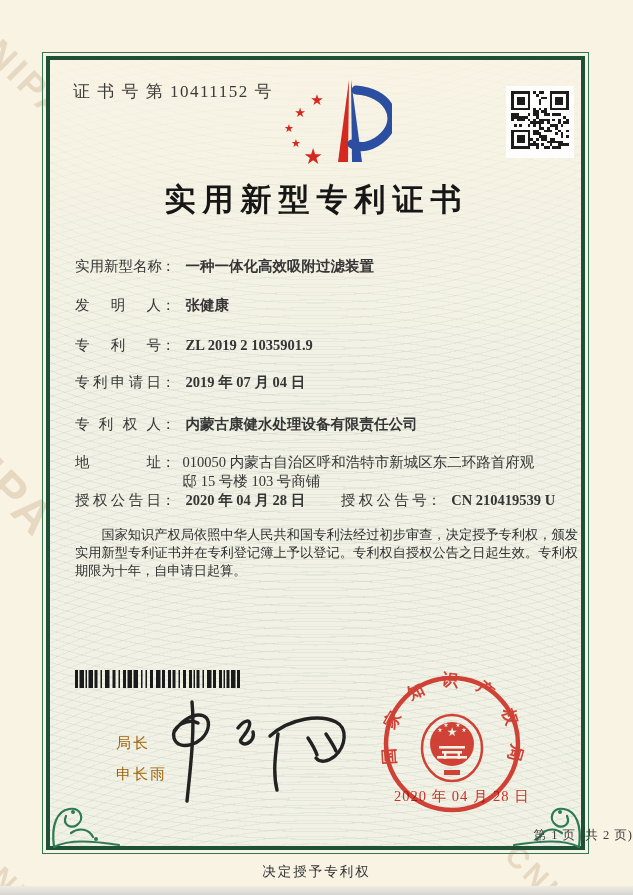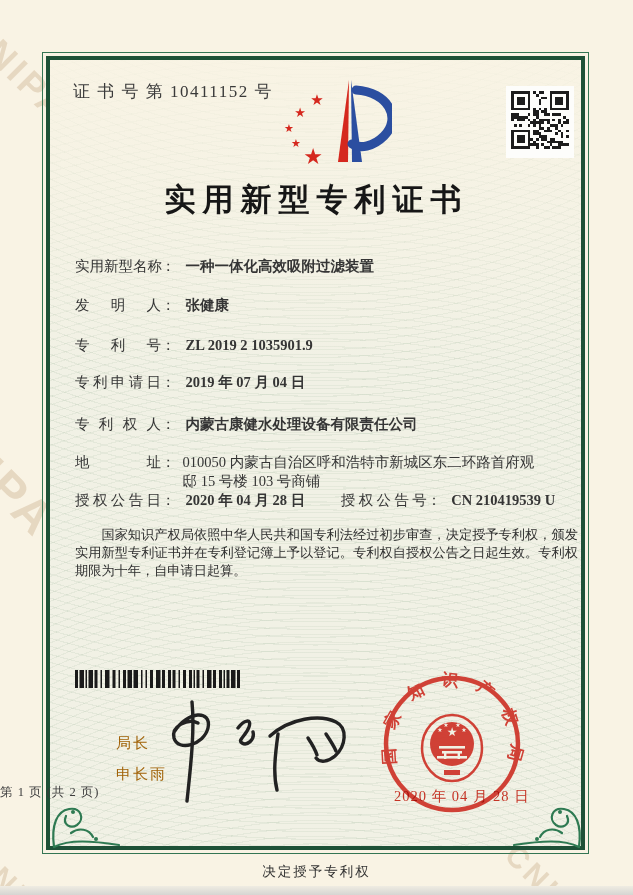--- a/index.html
+++ b/index.html
@@ -62,21 +62,21 @@
   .signature { position:absolute; left:140px; top:698px; }
 
   .seal { position:absolute; left:376px; top:668px; mix-blend-mode:multiply; opacity:.92; }
   .seal-date { position:absolute; left:394px; top:787px; font-size:14.5px; color:#c53426;
                letter-spacing:1px; mix-blend-mode:multiply; }
 
   .flourish { position:absolute; top:781px; }
   .flourish.fl-left  { left:49px; }
   .flourish.fl-right { left:510px; transform:scaleX(-1); }
 
-  .page-num { position:absolute; left:0; top:784px; width:100%; text-align:left;
+  .page-num { position:absolute; left:0; top:827px; width:100%; text-align:right;
               font-size:12.5px; color:#3c3c3c; letter-spacing:1px; }
   .foot-note { position:absolute; left:0; top:863px; width:100%; text-align:center;
                font-size:13.5px; color:#333; letter-spacing:2px; }
 
   .bottom-strip { position:absolute; z-index:5; left:0; bottom:0; width:100%; height:9px;
                   background:linear-gradient(180deg,#efece2,#d6d5d2); }
 </style>
 </head>
 <body>
 

